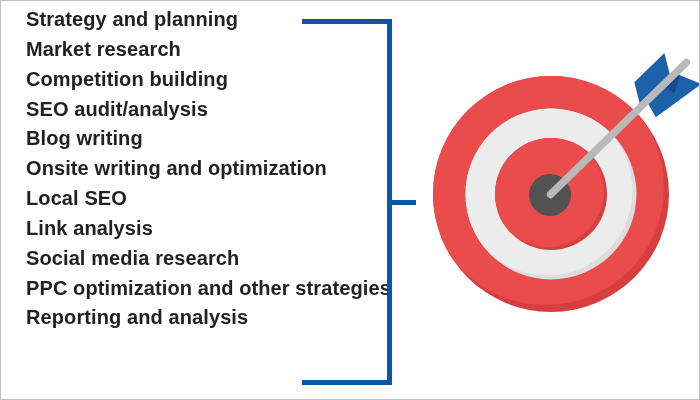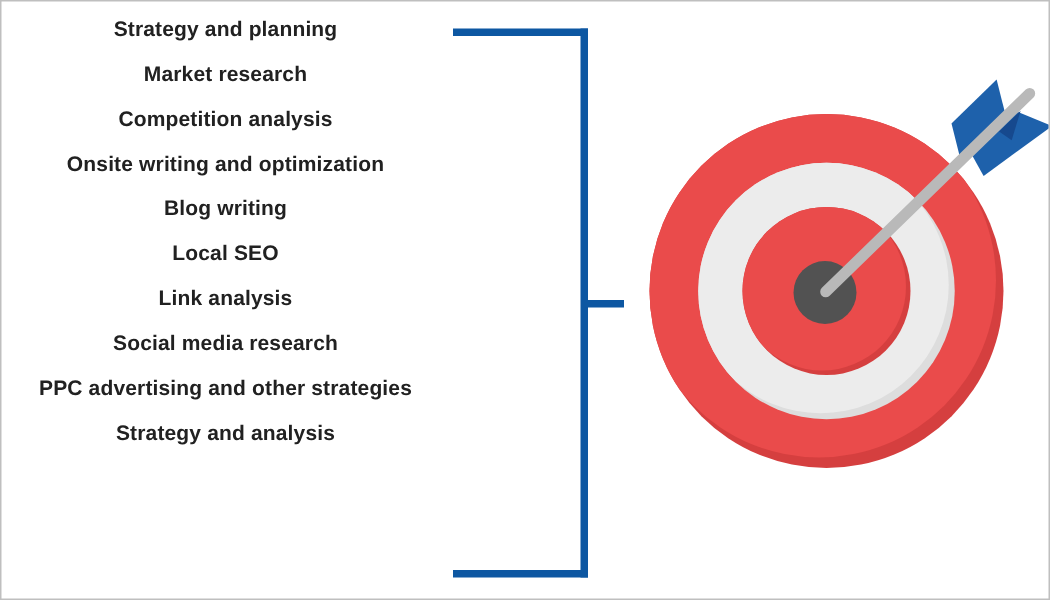--- a/index.html
+++ b/index.html
@@ -18,52 +18,52 @@
     position: absolute;
     left: 25px;
     top: 4px;
     margin: 0;
     padding: 0;
     list-style: none;
   }
   .services li {
     height: 29.85px;
     line-height: 29.85px;
-    font-size: 14px;
+    font-size: 20px;
     font-weight: 600;
     color: #212121;
     letter-spacing: 0.1px;
     white-space: nowrap;
-    text-align: center;
   }
   
   .bracket-part { position: absolute; background: #0d57a2; }
   .bracket-top      { left: 301px; top: 18px;  width: 90px; height: 5px; }
   .bracket-vertical { left: 386px; top: 18px;  width: 5px;  height: 366px; }
   .bracket-bottom   { left: 301px; top: 379px; width: 90px; height: 5px; }
   .bracket-tick     { left: 389px; top: 199px; width: 26px; height: 5px; }
   
   .target-svg { position: absolute; left: 0; top: 0; width: 700px; height: 400px; }
 </style>
 </head>
 <body>
 
 <div class="canvas">
 
   <ul class="services">
     <li>Strategy and planning</li>
     <li>Market research</li>
-    <li>Competition analysis</li>
+    <li>Competition building</li>
+    <li>SEO audit/analysis</li>
+    <li>Blog writing</li>
     <li>Onsite writing and optimization</li>
-    <li>Blog writing</li>
     <li>Local SEO</li>
     <li>Link analysis</li>
     <li>Social media research</li>
-    <li>PPC advertising and other strategies</li>
-    <li>Strategy and analysis</li>
+    <li>PPC optimization and other strategies</li>
+    <li>Reporting and analysis</li>
   </ul>
 
   <div class="bracket-part bracket-top"></div>
   <div class="bracket-part bracket-vertical"></div>
   <div class="bracket-part bracket-bottom"></div>
   <div class="bracket-part bracket-tick"></div>
 
   <svg class="target-svg" viewBox="0 0 700 400" aria-hidden="true">
     <defs>
       <clipPath id="clipOuter">

